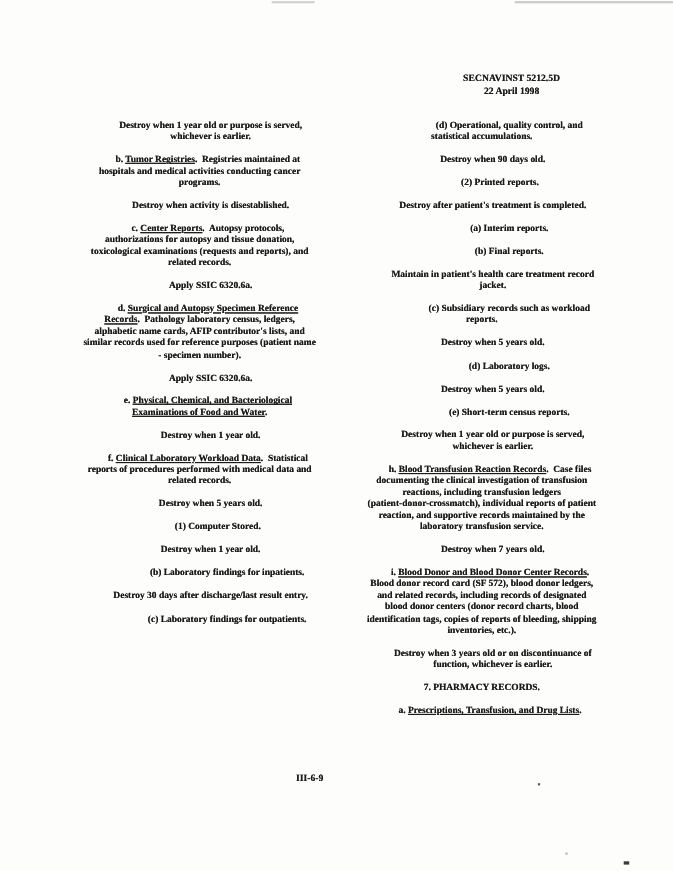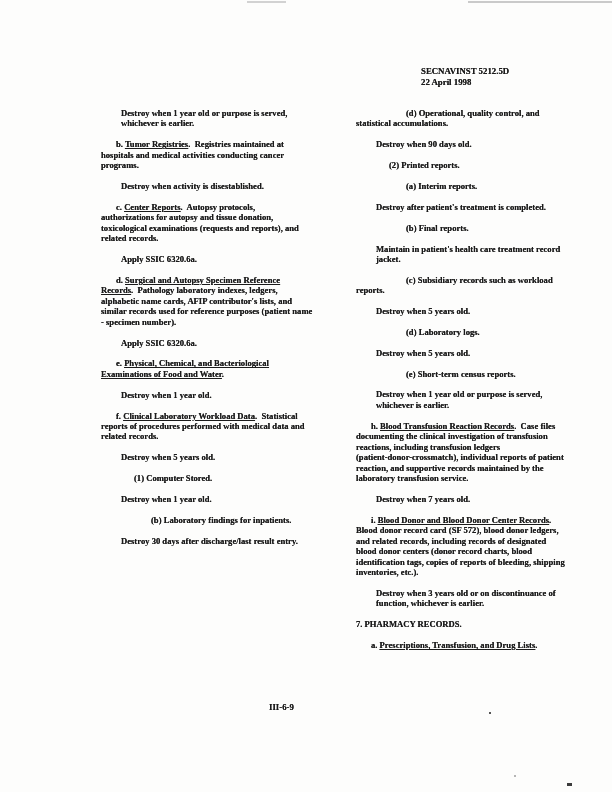--- a/index.html
+++ b/index.html
@@ -21,21 +21,20 @@
     left: 421px; top: 66px;
     font-size: 8.8px;
     line-height: 11px;
     text-shadow: 0 0 0.35px rgba(25,25,25,0.85);
   }
   .columns {
     position: absolute;
     left: 57px; top: 108px;
     display: flex;
     gap: 6px;
-    margin-left: 44px;
   }
   .col { display: block; }
   .col-left  { width: 249px; }
   .col-right { width: 252px; }
   .para {
     margin: 0 0 10.4px 0;
     white-space: pre;
     font-size: 8.6px;
     line-height: 10.45px;
     text-shadow: 0 0 0.35px rgba(25,25,25,0.85);
@@ -55,21 +54,21 @@
   .artifact { position: absolute; }
   .top-line-1 { left: 247px; top: 1px;  width: 39px;  height: 2px; background: #d2d2d2; }
   .top-line-2 { left: 468px; top: 1px;  width: 144px; height: 2px; background: #cacaca; }
   .stray-dot  { left: 489px; top: 712px; width: 2px;  height: 2px; background: #555555; }
   .faint-dot  { left: 514px; top: 775px; width: 2px;  height: 2px; background: #b5b5b5; }
   .dark-dash  { left: 567px; top: 783px; width: 5px;  height: 3px; background: #3c3c3c; }
 </style>
 </head>
 <body>
 
-<div class="page" style="background: rgb(253, 253, 252); color: rgb(27, 27, 27);">
+<div class="page" style="background: rgb(253, 253, 252); color: rgb(27, 27, 27); text-align: center;">
 
   <div class="artifact top-line-1"></div>
   <div class="artifact top-line-2"></div>
 
   <header class="doc-header">
     <div>SECNAVINST 5212.5D</div>
     <div>22 April 1998</div>
   </header>
 
   <main class="columns">
@@ -79,44 +78,45 @@
         <p class="para item"><span class="seg">b. </span><span class="seg u">Tumor Registries</span><span class="seg">.  Registries maintained at
 hospitals and medical activities conducting cancer
 programs.</span></p>
         <p class="para retention"><span class="seg">Destroy when activity is disestablished.</span></p>
         <p class="para item"><span class="seg">c. </span><span class="seg u">Center Reports</span><span class="seg">.  Autopsy protocols,
 authorizations for autopsy and tissue donation,
 toxicological examinations (requests and reports), and
 related records.</span></p>
         <p class="para retention"><span class="seg">Apply SSIC 6320.6a.</span></p>
         <p class="para item"><span class="seg">d. </span><span class="seg u">Surgical and Autopsy Specimen Reference
-Records</span><span class="seg">.  Pathology laboratory indexes, ledgers,
+Records</span><span class="seg">.  Pathology laboratory census, ledgers,
 alphabetic name cards, AFIP contributor's lists, and
 similar records used for reference purposes (patient name
 - specimen number).</span></p>
         <p class="para retention"><span class="seg">Apply SSIC 6320.6a.</span></p>
         <p class="para item"><span class="seg">e. </span><span class="seg u">Physical, Chemical, and Bacteriological
 Examinations of Food and Water</span><span class="seg">.</span></p>
         <p class="para retention"><span class="seg">Destroy when 1 year old.</span></p>
         <p class="para item"><span class="seg">f. </span><span class="seg u">Clinical Laboratory Workload Data</span><span class="seg">.  Statistical
 reports of procedures performed with medical data and
 related records.</span></p>
         <p class="para retention"><span class="seg">Destroy when 5 years old.</span></p>
         <p class="para sub1"><span class="seg">(1) Computer Stored.</span></p>
         <p class="para retention"><span class="seg">Destroy when 1 year old.</span></p>
         <p class="para sub2"><span class="seg">(b) Laboratory findings for inpatients.</span></p>
         <p class="para retention"><span class="seg">Destroy 30 days after discharge/last result entry.</span></p>
+        <p class="para sub2"><span class="seg">(c) Laboratory findings for outpatients.</span></p>
       </section>
     <section class="col col-right" id="col-right">
         <p class="para sub2"><span class="seg">(d) Operational, quality control, and
 statistical accumulations.</span></p>
         <p class="para retention"><span class="seg">Destroy when 90 days old.</span></p>
         <p class="para sub1"><span class="seg">(2) Printed reports.</span></p>
+        <p class="para retention"><span class="seg">Destroy after patient's treatment is completed.</span></p>
         <p class="para sub2"><span class="seg">(a) Interim reports.</span></p>
-        <p class="para retention"><span class="seg">Destroy after patient's treatment is completed.</span></p>
         <p class="para sub2"><span class="seg">(b) Final reports.</span></p>
         <p class="para retention"><span class="seg">Maintain in patient's health care treatment record
 jacket.</span></p>
         <p class="para sub2"><span class="seg">(c) Subsidiary records such as workload
 reports.</span></p>
         <p class="para retention"><span class="seg">Destroy when 5 years old.</span></p>
         <p class="para sub2"><span class="seg">(d) Laboratory logs.</span></p>
         <p class="para retention"><span class="seg">Destroy when 5 years old.</span></p>
         <p class="para sub2"><span class="seg">(e) Short-term census reports.</span></p>
         <p class="para retention"><span class="seg">Destroy when 1 year old or purpose is served,

